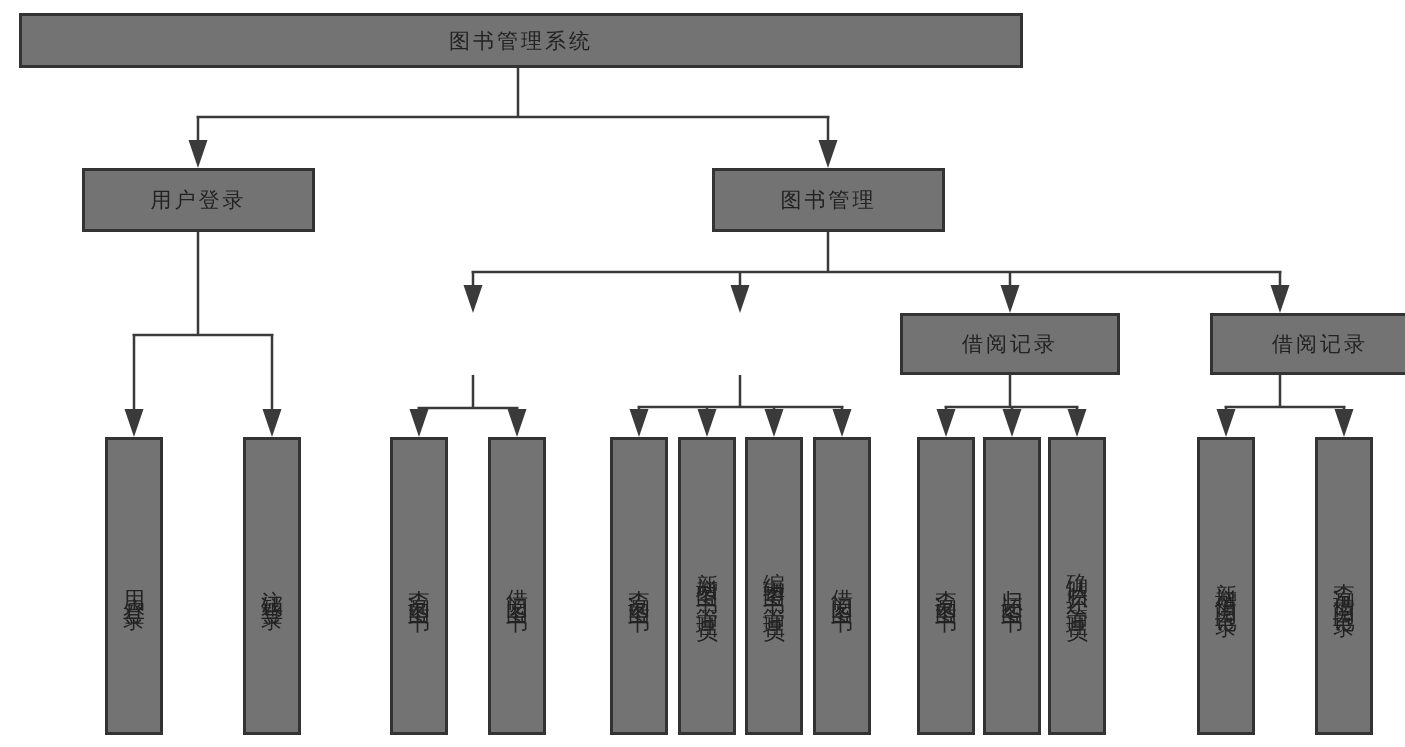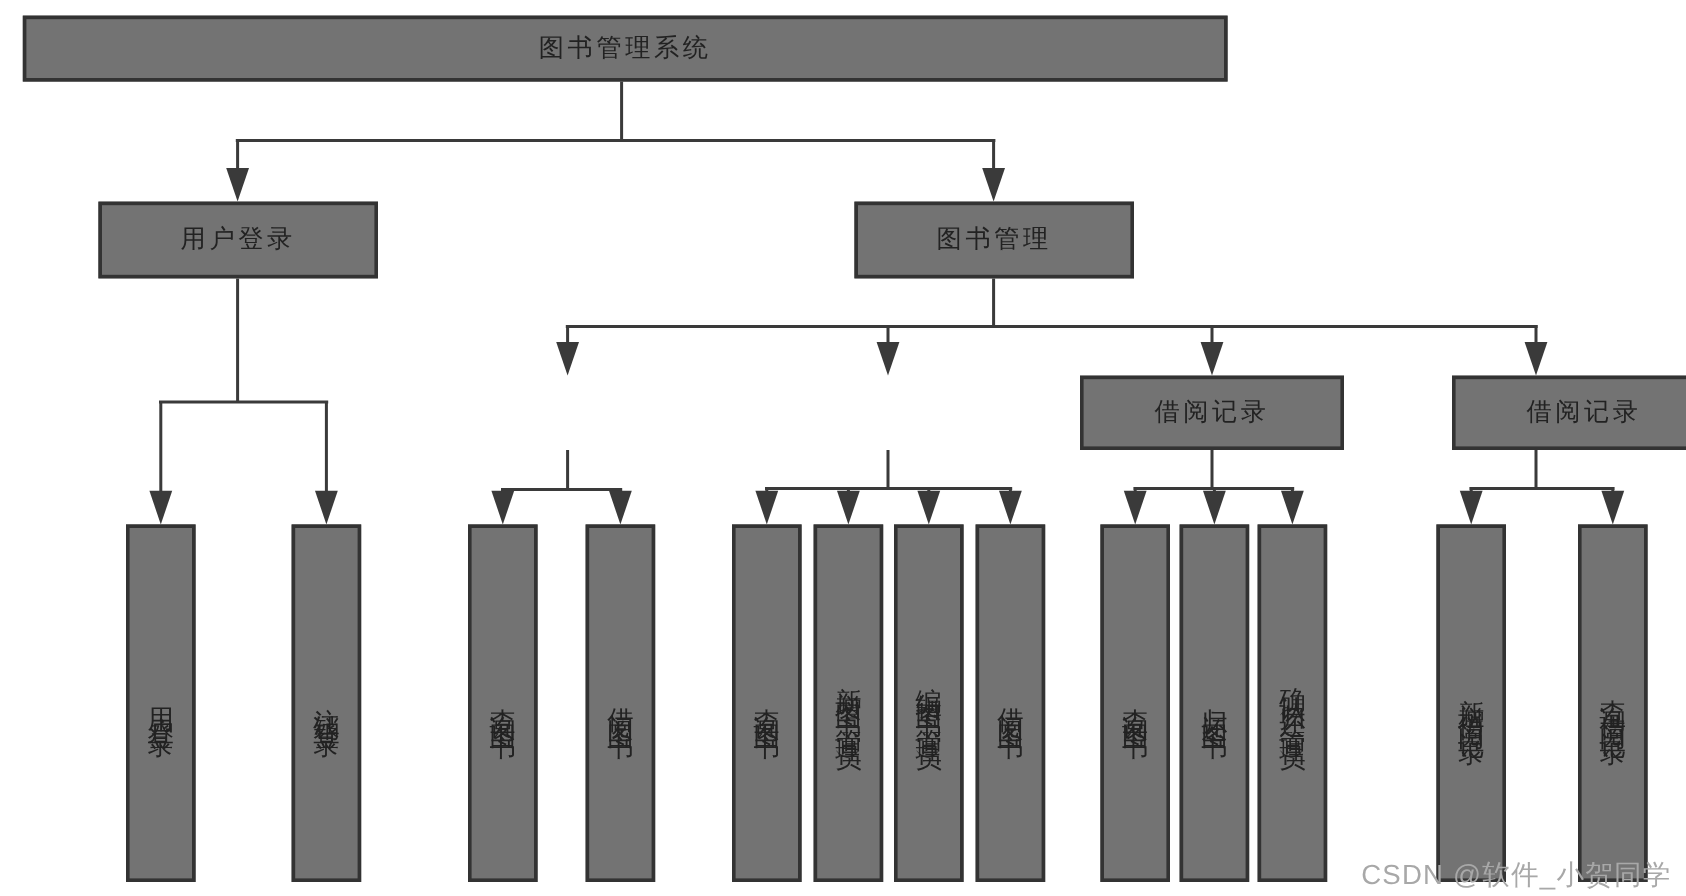--- a/index.html
+++ b/index.html
@@ -124,15 +124,14 @@
   <div class="box leaf" style="left:745px; top:437px; width:58px; height:298px;">编辑图书（管理员）</div>
   <div class="box leaf" style="left:813px; top:437px; width:58px; height:298px;">借阅图书</div>
 
   <div class="box leaf" style="left:917px; top:437px; width:58px; height:298px;">查询图书</div>
   <div class="box leaf" style="left:983px; top:437px; width:58px; height:298px;">归还图书</div>
   <div class="box leaf" style="left:1048px; top:437px; width:58px; height:298px;">确认归还（管理员）</div>
 
   <div class="box leaf" style="left:1197px; top:437px; width:58px; height:298px;">新增借阅记录</div>
   <div class="box leaf" style="left:1315px; top:437px; width:58px; height:298px;">查询借阅记录</div>
 
-  <div class="watermark">CSDN @软件_小贺同学</div>
 
 </div>
 
 </body></html>

